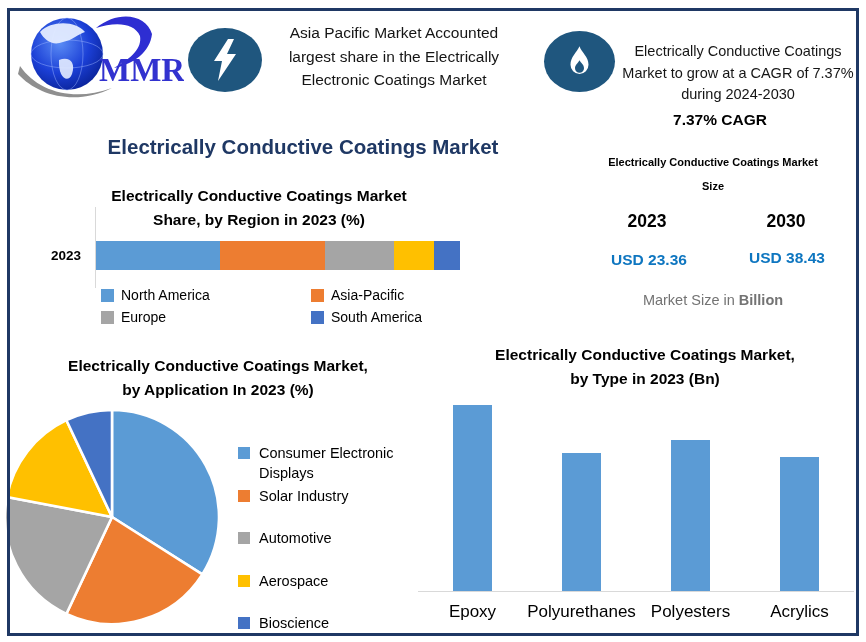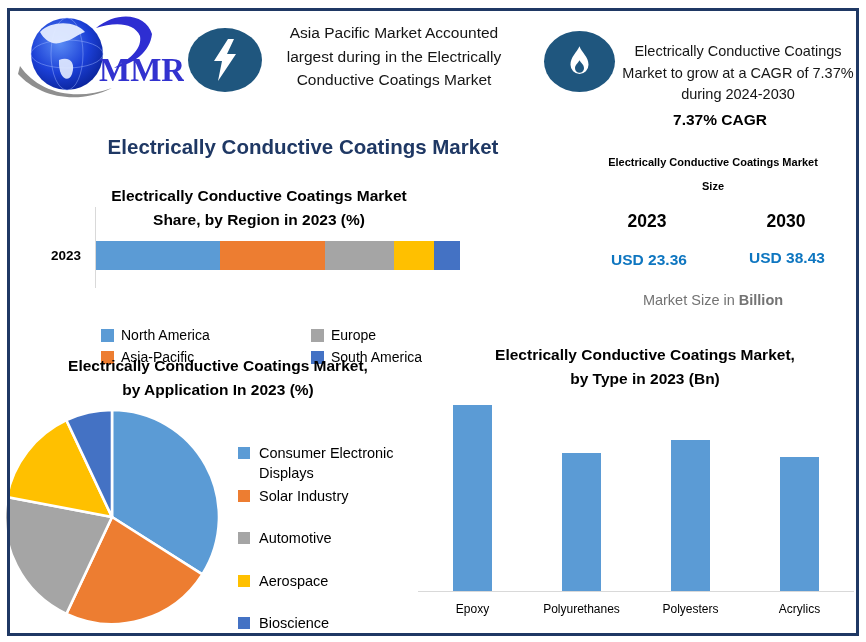--- a/index.html
+++ b/index.html
@@ -34,33 +34,33 @@
   .section-title{position:absolute;font-weight:bold;font-size:15.5px;line-height:23.5px;text-align:center;color:#000;}
   #region-title{left:98px;top:184px;width:322px;}
   #pie-title{left:30px;top:354px;width:376px;}
   #type-title{left:460px;top:343px;width:370px;}
   
   #region-axis{position:absolute;left:95px;top:207px;width:1px;height:81px;background:#d9d9d9;}
   #region-row-label{position:absolute;left:40px;top:248px;width:52px;text-align:center;font-weight:bold;font-size:13.5px;color:#000;}
   #region-bar{position:absolute;left:96px;top:241px;width:364px;height:29px;display:flex;}
   #region-bar .seg{height:100%;}
   #region-legend{position:absolute;left:101px;top:287px;width:368px;display:grid;
-    grid-template-columns:210px 1fr;row-gap:5px;font-size:14px;color:#000;margin-top:40px;}
+    grid-template-columns:210px 1fr;row-gap:5px;font-size:14px;color:#000;}
   .lg-item{display:flex;align-items:center;gap:7px;line-height:17px;}
   .lg-swatch{width:13px;height:13px;flex:0 0 13px;}
   
   #pie-wrap{position:absolute;left:2px;top:407px;width:220px;height:220px;}
   #pie-legend{position:absolute;left:238px;top:443px;width:182px;display:grid;grid-auto-rows:42.6px;font-size:14.5px;color:#000;}
   .pie-lg-item{display:flex;gap:9px;line-height:20px;align-items:flex-start;}
   .pie-lg-item .lg-swatch{margin-top:4px;width:12px;height:12px;flex:0 0 12px;}
   
   #type-plot{position:absolute;left:418px;top:404px;width:436px;height:187px;
     display:flex;align-items:flex-end;justify-content:space-around;border-bottom:1px solid #d9d9d9;}
   .type-bar{width:39px;}
-  #type-labels{position:absolute;left:418px;top:602px;width:436px;display:flex;font-size:12px;color:#000;}
+  #type-labels{position:absolute;left:418px;top:602px;width:436px;display:flex;font-size:17px;color:#000;}
   .type-label{flex:1;text-align:center;}
 </style>
 </head>
 <body>
 
 <div class="canvas">
 
   <div class="frame"></div>
 
   <svg class="logo" viewBox="0 0 172 92">
@@ -79,21 +79,21 @@
     <path d="M28 24 C 40 12 64 13 73 24 C 66 26 61 32 51 34 C 41 38 33 33 28 24 Z" fill="#e4ecff" opacity="0.95"></path>
     <path d="M47 52 C 57 48 64 54 60 66 C 56 76 46 70 47 52 Z" fill="#e4ecff" opacity="0.9"></path>
     <text x="87" y="73" font-family="'Liberation Serif',serif" font-weight="bold" font-size="33" fill="#3232cf">MMR</text>
   </svg>
 
   <div class="badge" id="badge1">
     <svg width="30" height="44" viewBox="0 0 28 44">
       <path d="M17 1 L3 23 L11 23 L7 43 L25 16 L16 16 L23 1 Z" fill="#ffffff"></path>
     </svg>
   </div>
-  <div class="hl-text" id="hl1">Asia Pacific Market Accounted largest during in the Electrically Conductive Coatings Market</div>
+  <div class="hl-text" id="hl1">Asia Pacific Market Accounted largest share in the Electrically Electronic Coatings Market</div>
 
   <div class="badge" id="badge2">
     <svg width="27" height="34" viewBox="0 0 24 30">
       <path d="M12 1 C 14 7 20 10 20 17.5 A 8 8.2 0 0 1 4 17.5 C 4 10.5 9.5 6.5 12 1 Z" fill="#ffffff"></path>
       <path d="M12 13.5 C 13.3 16.2 16 17.2 16 20.6 A 4 4 0 0 1 8 20.6 C 8 17.4 10.7 16.2 12 13.5 Z" fill="#1f567e"></path>
     </svg>
   </div>
   <div class="hl-text" id="hl2">Electrically Conductive Coatings Market to grow at a CAGR of 7.37% during 2024-2030</div>
 
   <div id="cagr">7.37% CAGR</div>
@@ -118,26 +118,26 @@
       <div class="seg" style="width: 19%; background: rgb(165, 165, 165);"></div>
       <div class="seg" style="width: 11%; background: rgb(255, 192, 0);"></div>
       <div class="seg" style="width: 7%; background: rgb(68, 114, 196);"></div>
     </div>
   <div id="region-legend">
       <div class="lg-item">
         <span class="lg-swatch" style="background: rgb(91, 155, 213);"></span>
         <span>North America</span>
       </div>
       <div class="lg-item">
+        <span class="lg-swatch" style="background: rgb(237, 125, 49);"></span>
+        <span>Asia-Pacific</span>
+      </div>
+      <div class="lg-item">
         <span class="lg-swatch" style="background: rgb(165, 165, 165);"></span>
         <span>Europe</span>
-      </div>
-      <div class="lg-item">
-        <span class="lg-swatch" style="background: rgb(237, 125, 49);"></span>
-        <span>Asia-Pacific</span>
       </div>
       <div class="lg-item">
         <span class="lg-swatch" style="background: rgb(68, 114, 196);"></span>
         <span>South America</span>
       </div>
     </div>
 
   <div class="section-title" id="pie-title">
     <div>Electrically Conductive Coatings Market,</div>
     <div>by Application In 2023 (%)</div>

